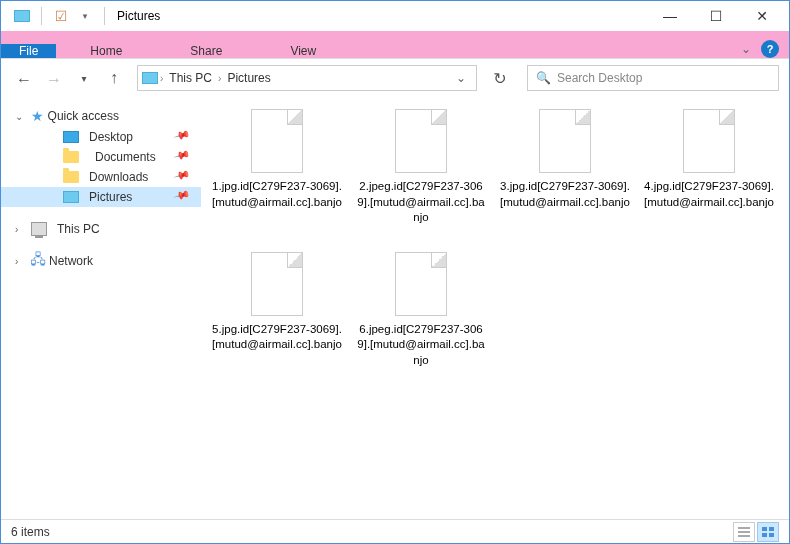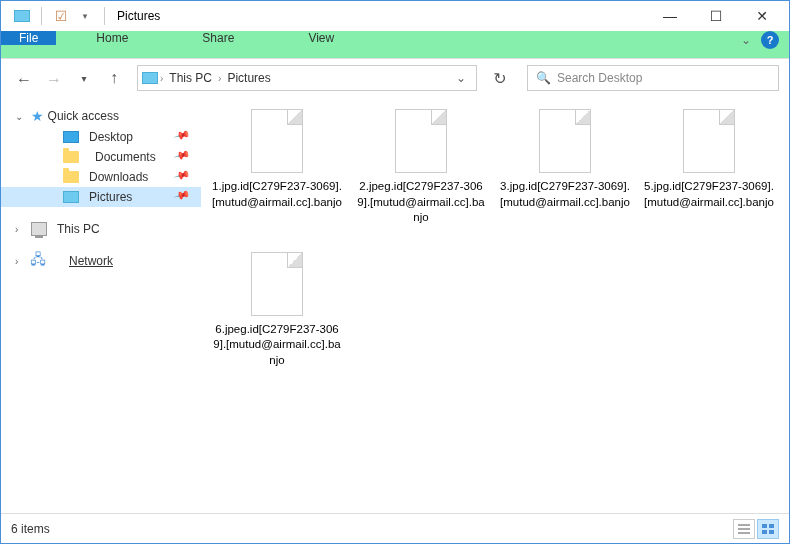--- a/index.html
+++ b/index.html
@@ -6,21 +6,21 @@
 body { width: 790px; height: 544px; background: #fff; overflow: hidden; border: 1px solid #4a90d9; position: relative; }
 
 .titlebar { height: 30px; background: #fff; display: flex; align-items: center; padding: 0 4px; }
 .qat { display: flex; align-items: center; gap: 2px; padding-left: 6px; }
 .qat-item { width: 22px; height: 22px; display: flex; align-items: center; justify-content: center; }
 .title-sep { width: 1px; height: 18px; background: #ccc; margin: 0 6px; }
 .title-text { font-size: 12px; color: #000; margin-left: 4px; }
 .winctl { margin-left: auto; display: flex; }
 .winbtn { width: 46px; height: 30px; display: flex; align-items: center; justify-content: center; font-size: 14px; color: #333; }
 
-.ribbon { height: 28px; background: #86efac; display: flex; align-items: flex-start; border-bottom: 1px solid #ddd; position: relative; gap: 6px; }
+.ribbon { height: 28px; background: #f9a8d4; display: flex; align-items: flex-end; border-bottom: 1px solid #ddd; position: relative; }
 .file-tab { background: #1979ca; color: #fff; padding: 0 18px; display: flex; align-items: center; font-size: 12px; }
 .rtab { padding: 0 34px; display: flex; align-items: center; font-size: 12px; color: #333; }
 .ribbon-right { margin-left: auto; display: flex; align-items: center; padding-right: 10px; gap: 10px; }
 .help-btn { width: 18px; height: 18px; border-radius: 50%; background: #1979ca; color: #fff; display: flex; align-items: center; justify-content: center; font-size: 11px; font-weight: bold; }
 
 .navbar { height: 38px; display: flex; align-items: center; padding: 0 10px; gap: 4px; }
 .navarrow { width: 26px; height: 26px; display: flex; align-items: center; justify-content: center; color: #555; font-size: 16px; }
 .navarrow.disabled { color: #bbb; }
 .addrbar { flex: 0 0 340px; height: 26px; border: 1px solid #ccc; display: flex; align-items: center; padding: 0 4px; gap: 2px; font-size: 12px; margin-left: 6px; }
 .crumb { padding: 0 4px; color: #333; }
@@ -37,21 +37,21 @@
 .tree-exp { width: 12px; color: #666; font-size: 10px; }
 .pin { margin-left: auto; color: #888; font-size: 11px; transform: rotate(30deg); padding-right: 6px; }
 .tree-spacer { height: 12px; }
 
 .filearea { flex: 1; padding: 12px 8px; display: flex; flex-wrap: wrap; align-content: flex-start; gap: 8px; }
 .file-item { width: 136px; display: flex; flex-direction: column; align-items: center; margin-bottom: 18px; }
 .file-icon { width: 52px; height: 64px; background: #fff; border: 1px solid #ccc; position: relative; margin-bottom: 6px; }
 .file-icon::before { content: ""; position: absolute; top: 0; right: 0; width: 14px; height: 14px; background: linear-gradient(135deg, #fff 50%, #ddd 50%); border-left: 1px solid #ccc; border-bottom: 1px solid #ccc; }
 .file-name { font-size: 11.5px; text-align: center; line-height: 1.35; word-break: break-all; max-width: 130px; color: #000; }
 
-.statusbar { position: absolute; bottom: 0; left: 0; right: 0; height: 30px; border-top: 1px solid #ddd; display: flex; align-items: center; padding: 0 10px; font-size: 12px; color: #333; background: #fff; }
+.statusbar { position: absolute; bottom: 0; left: 0; right: 0; height: 24px; border-top: 1px solid #ddd; display: flex; align-items: center; padding: 0 10px; font-size: 12px; color: #333; background: #fff; }
 .viewbtns { margin-left: auto; display: flex; gap: 2px; }
 .viewbtn { width: 22px; height: 20px; border: 1px solid #ccc; display: flex; align-items: center; justify-content: center; }
 .viewbtn.active { background: #cce8ff; border-color: #99c9ef; }
 
 .ico-desktop { width: 16px; height: 12px; background: #3aa9e8; border: 1px solid #2a8fc8; }
 .ico-folder { width: 16px; height: 12px; background: #ffd86b; border-radius: 1px; position: relative; }
 .ico-folder::before { content: ""; position: absolute; top: -3px; left: 0; width: 6px; height: 3px; background: #ffd86b; border-radius: 1px 1px 0 0; }
 .ico-pictures { width: 16px; height: 12px; background: #6fcaf0; border: 1px solid #4ab0d8; position: relative; }
 .ico-pc { width: 16px; height: 14px; background: #ddd; border: 1px solid #999; position: relative; }
 .ico-pc::after { content: ""; position: absolute; bottom: -3px; left: 3px; width: 8px; height: 2px; background: #999; }
@@ -144,36 +144,40 @@
     <div class="tree-spacer"></div>
     <div class="tree-item">
       <span class="tree-exp">›</span>
       <div class="ico-pc"></div>
       <span style="margin-left:6px;">This PC</span>
     </div>
     <div class="tree-spacer"></div>
     <div class="tree-item">
       <span class="tree-exp">›</span>
       <div class="ico-net">🖧</div>
-      <span style="margin-left:20px;text-decoration:underline;">Network</span>
+      <span style="margin-left:0;">Network</span>
     </div>
   </div>
 
   <div class="filearea" id="filearea">
       <div class="file-item">
         <div class="file-icon"></div>
         <div class="file-name">1.jpg.id[C279F237-3069].[mutud@airmail.cc].banjo</div>
       </div>
       <div class="file-item">
         <div class="file-icon"></div>
         <div class="file-name">2.jpeg.id[C279F237-3069].[mutud@airmail.cc].banjo</div>
       </div>
       <div class="file-item">
         <div class="file-icon"></div>
         <div class="file-name">3.jpg.id[C279F237-3069].[mutud@airmail.cc].banjo</div>
+      </div>
+      <div class="file-item">
+        <div class="file-icon"></div>
+        <div class="file-name">4.jpg.id[C279F237-3069].[mutud@airmail.cc].banjo</div>
       </div>
       <div class="file-item">
         <div class="file-icon"></div>
         <div class="file-name">5.jpg.id[C279F237-3069].[mutud@airmail.cc].banjo</div>
       </div>
       <div class="file-item">
         <div class="file-icon"></div>
         <div class="file-name">6.jpeg.id[C279F237-3069].[mutud@airmail.cc].banjo</div>
       </div>
     </div>

